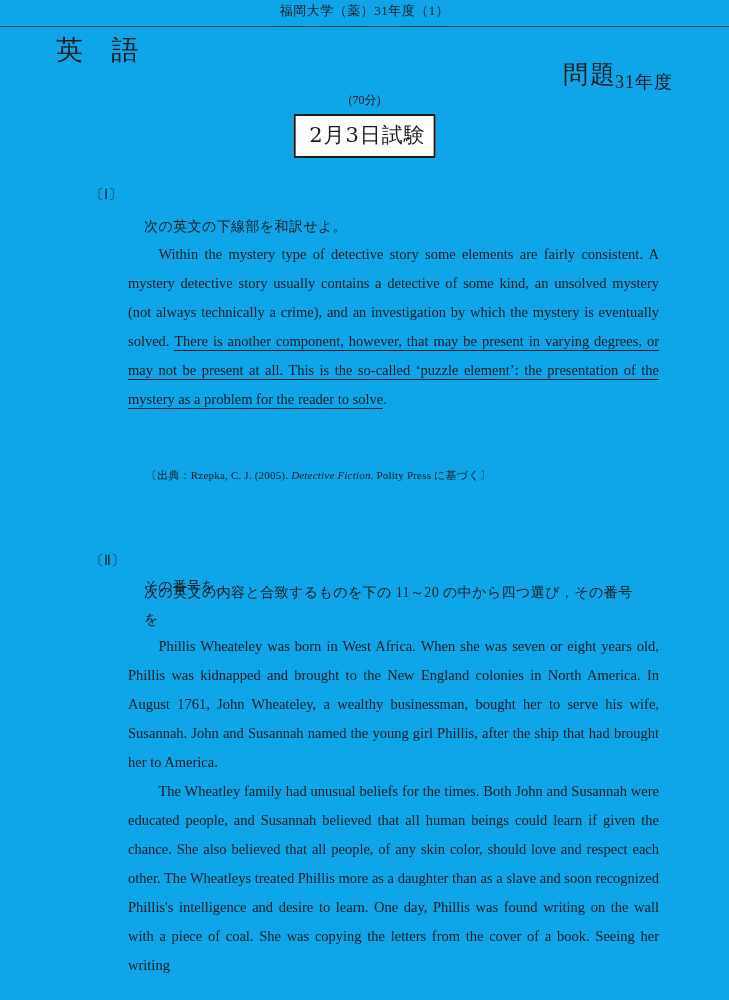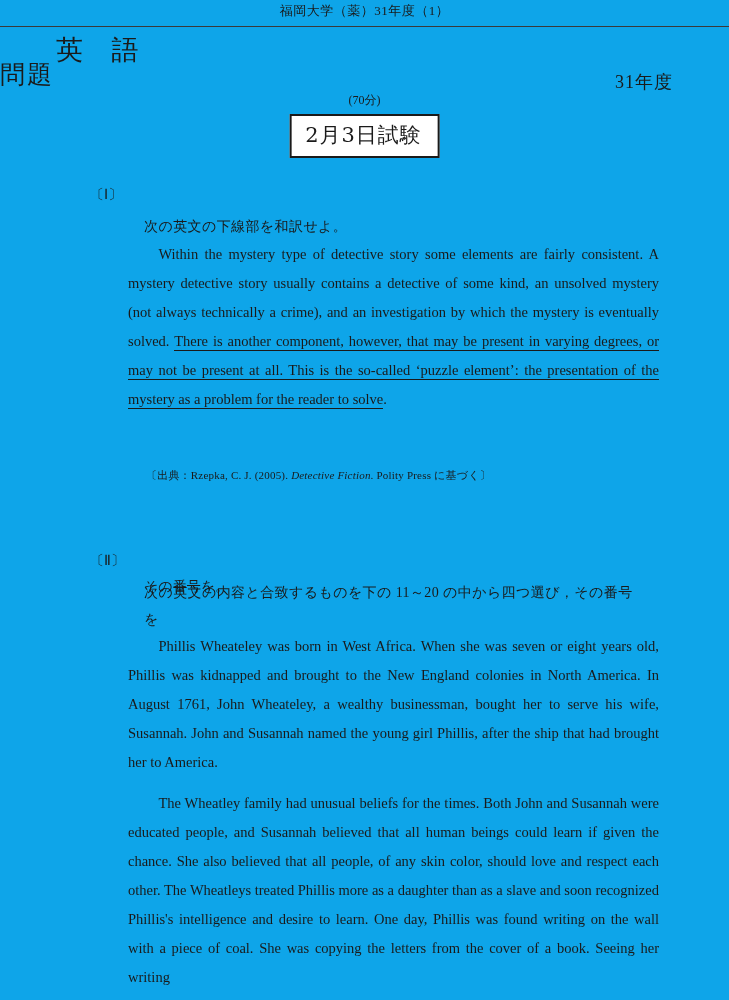--- a/index.html
+++ b/index.html
@@ -35,21 +35,21 @@
     left: 56px;
     font-size: 27px;
     letter-spacing: 10px;
     font-family: "DejaVu Serif", serif;
   }
   .doc-title {
     position: absolute;
     top: 58px;
     left: 0;
     width: 617px;
-    text-align: left;
+    text-align: right;
     font-size: 25px;
     font-family: "DejaVu Serif", serif;
     letter-spacing: 2px;
   }
   .doc-subtitle {
     position: absolute;
     top: 92px;
     left: 0;
     width: 729px;
     text-align: center;
@@ -61,21 +61,21 @@
     right: 56px;
     font-size: 18px;
     letter-spacing: 1px;
   }
   .exam-date-box {
     position: absolute;
     top: 114px;
     left: 50%;
     transform: translateX(-50%);
     border: 2px solid #1a1a1a;
-    padding: 5px 16px 7px 14px;
+    padding: 5px 8px 7px 14px;
     font-size: 21px;
     letter-spacing: 1px;
     font-family: "DejaVu Serif", serif;
     background: #fff;
   }
   
   .section {
     position: absolute;
     left: 0;
     width: 729px;
@@ -133,21 +133,21 @@
   #sec1-source { top: 468px; }
   
   #section-2 { top: 548px; }
   #sec2-instr2 {
     position: absolute;
     top: 578px;
     left: 144px;
     font-size: 14px;
   }
   #sec2-body { position: absolute; top: 632px; left: 0; width: 729px; }
-  #sec2-body .para + .para { margin-top: 12px; }
+  #sec2-body .para + .para { margin-top: 0; }
 </style>
 </head>
 <body>
 
 <div class="page">
 
   <div class="header">
     <span>福岡大学（薬）31年度（1）</span>
   </div>
 

